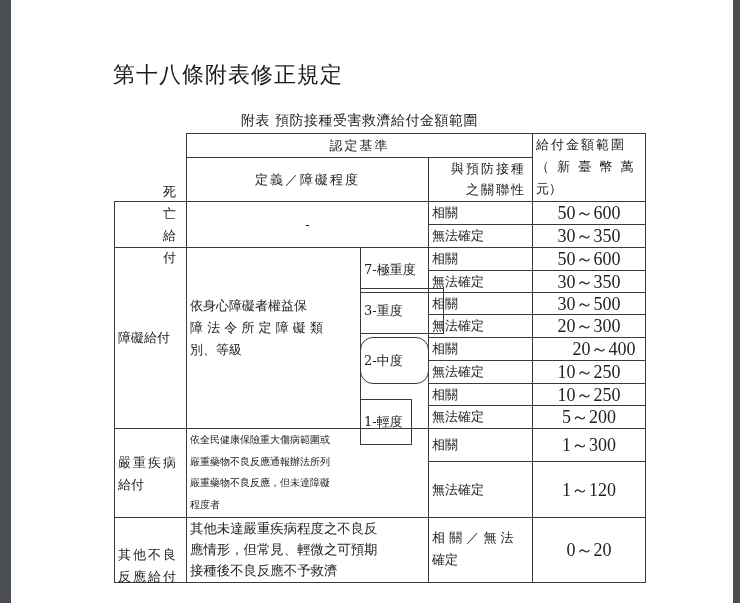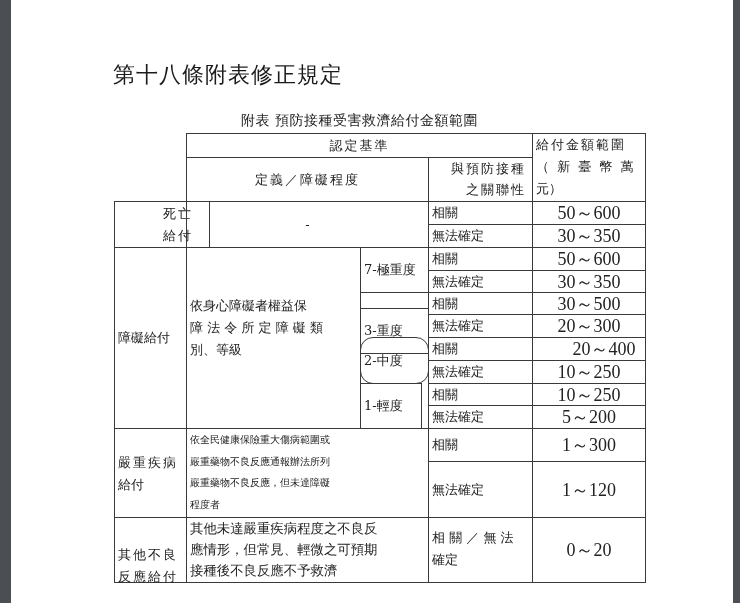--- a/index.html
+++ b/index.html
@@ -57,21 +57,21 @@
   <div class="cell" style="left:428px;top:157px;width:105px;height:45px;text-align:right;padding-right:6px;line-height:21px;">
     <span class="wide">與預防接種</span>
     <span class="wide">之關聯性</span>
   </div>
   <div class="cell pad" style="left:532px;top:133px;width:114px;height:69px;line-height:22px;">
     <span class="wide">給付金額範圍</span>
     <span class="wide">（ 新 臺 幣 萬</span>
     <span>元）</span>
   </div>
 
-  <div class="cell pad vc wide" style="left:114px;top:201px;width:96px;height:47px;padding-left:48px;">
+  <div class="cell pad vc wide" style="left:114px;top:201px;width:73px;height:47px;padding-left:48px;">
     <span>死亡給付</span>
   </div>
   <div class="cell ctr" style="left:186px;top:201px;width:243px;height:47px;">
     <span>-</span>
   </div>
   <div class="cell pad" style="left:428px;top:201px;width:105px;height:24px;">
     <span>相關</span>
   </div>
   <div class="cell ctr num" style="left:532px;top:201px;width:114px;height:24px;">
     <span>50～600</span>
@@ -101,21 +101,21 @@
   <div class="cell ctr num" style="left:532px;top:247px;width:114px;height:24px;">
       <span>50～600</span>
     </div>
   <div class="cell pad" style="left:428px;top:270px;width:105px;height:23px;">
       <span>無法確定</span>
     </div>
   <div class="cell ctr num" style="left:532px;top:270px;width:114px;height:23px;">
       <span>30～350</span>
     </div>
 
-  <div class="cell pad vc" style="left:360px;top:308px;width:69px;height:46px;">
+  <div class="cell pad vc" style="left:360px;top:288px;width:84px;height:46px;">
     <span>3-重度</span>
   </div>
   <div class="cell pad" style="left:428px;top:292px;width:105px;height:23px;">
       <span>相關</span>
     </div>
   <div class="cell ctr num" style="left:532px;top:292px;width:114px;height:23px;">
       <span>30～500</span>
     </div>
   <div class="cell pad" style="left:428px;top:314px;width:105px;height:24px;">
       <span>無法確定</span>
@@ -133,21 +133,21 @@
   <div class="cell ctr num" style="left:532px;top:337px;width:114px;height:24px;padding-left:30px;">
       <span>20～400</span>
     </div>
   <div class="cell pad" style="left:428px;top:360px;width:105px;height:24px;">
       <span>無法確定</span>
     </div>
   <div class="cell ctr num" style="left:532px;top:360px;width:114px;height:24px;">
       <span>10～250</span>
     </div>
 
-  <div class="cell pad vc" style="left:360px;top:383px;width:62px;height:46px;">
+  <div class="cell pad vc" style="left:360px;top:399px;width:52px;height:46px;">
     <span>1-輕度</span>
   </div>
   <div class="cell pad" style="left:428px;top:383px;width:105px;height:23px;">
       <span>相關</span>
     </div>
   <div class="cell ctr num" style="left:532px;top:383px;width:114px;height:23px;">
       <span>10～250</span>
     </div>
   <div class="cell pad" style="left:428px;top:405px;width:105px;height:24px;">
       <span>無法確定</span>

